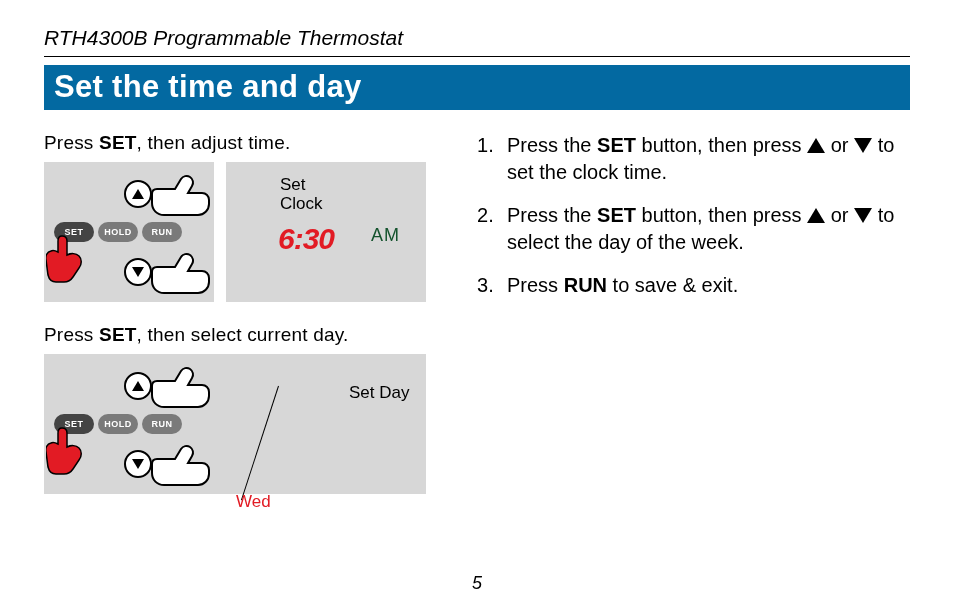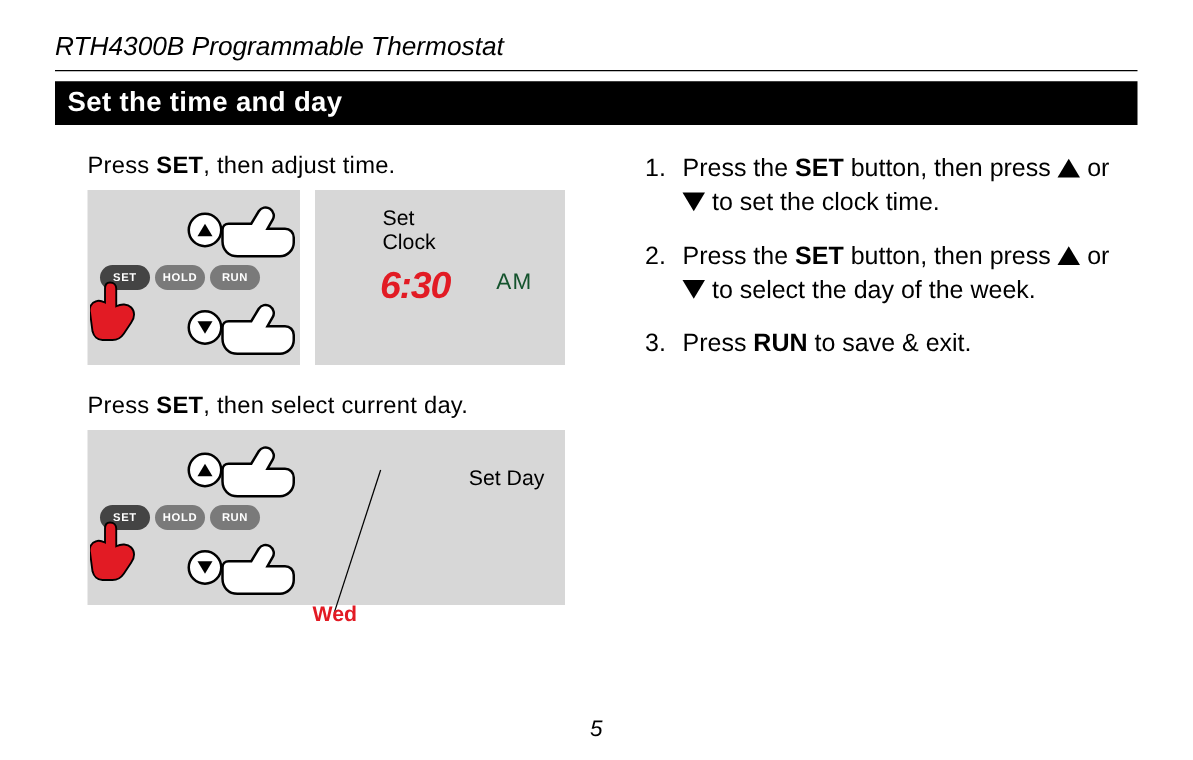--- a/index.html
+++ b/index.html
@@ -13,33 +13,32 @@
     padding: 26px 44px 0 44px;
   }
   .header {
     text-align: left;
     font-style: italic;
     font-size: 21px;
     padding-bottom: 6px;
     border-bottom: 1.5px solid #000;
   }
   .title-bar {
-    background: #000000;
+    background: #0369a1;
     color: #fff;
     font-weight: bold;
-    font-size: 22px;
+    font-size: 31px;
     padding: 4px 10px 5px 10px;
     margin-top: 8px;
     letter-spacing: 0.3px;
   }
   .cols {
     display: flex;
     margin-top: 22px;
-    gap: 46px;
-    margin-left: 26px;
+    gap: 33px;
   }
   .left {
     width: 400px;
     flex: 0 0 400px;
   }
   .right {
     flex: 1;
     font-size: 20px;
     line-height: 1.35;
   }
@@ -268,21 +267,21 @@
           <svg viewBox="0 0 60 44">
               <path d="M2 20c0-3 2-5 5-5h18l6-10c2-3 6-4 9-2 3 2 4 6 2 9l-4 7h14c4 0 7 3 7 7v4c0 6-5 11-11 11H14C7 41 2 36 2 29z" fill="#fff" stroke="#000" stroke-width="2"></path>
             </svg>
         </div>
 
         <div class="disp-label" style="left:305px; top:30px;text-align:right;">Set Day</div>
 
         <div style="position:absolute; left:234px; top:32px; width:1px; height:120px; background:#000; transform:rotate(18deg); transform-origin:top;"></div>
       </div>
     </div>
-    <div class="dayword" style="position:relative; left:180px; top:-24px;font-weight:bold;">Wed</div>
+    <div class="dayword" style="position:relative; left:192px; top:-24px;">Wed</div>
 
   </div>
 
   <div class="right">
     <ol>
       <li>
         <span>Press the </span><b>SET</b><span> button, then press </span><span class="inline-tri up"></span> or <span class="inline-tri down"></span><span> to set the clock time.</span>
       </li>
       <li>
         <span>Press the </span><b>SET</b><span> button, then press </span><span class="inline-tri up"></span> or <span class="inline-tri down"></span><span> to select the day of the week.</span>

